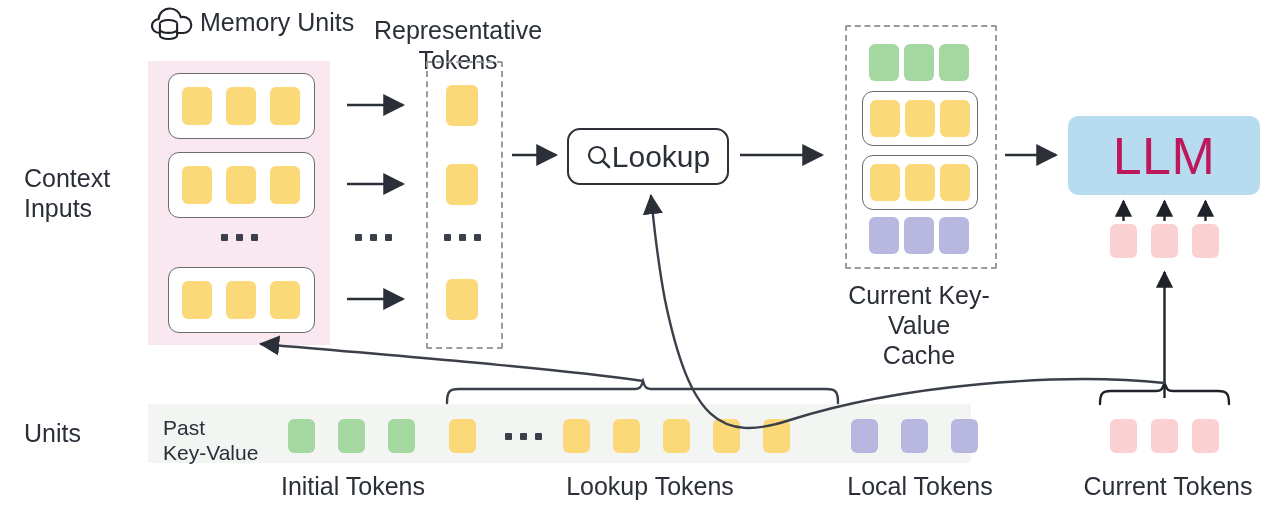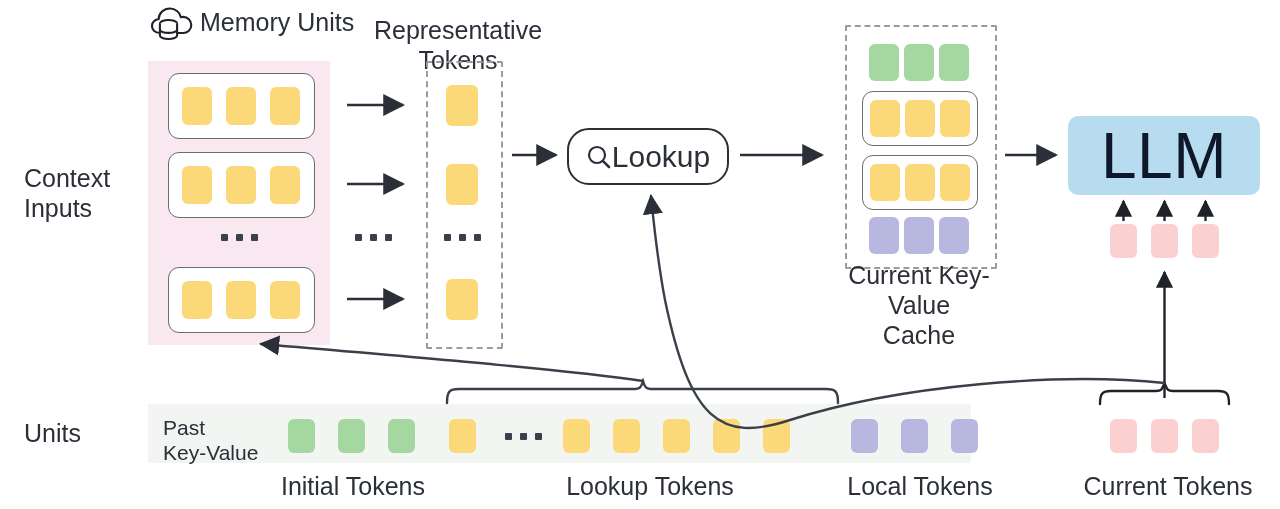--- a/index.html
+++ b/index.html
@@ -26,22 +26,22 @@
   .tok.g{background:#a5d8a0;}
   .tok.p{background:#b7b7e0;}
   .tok.k{background:#fbd0d0;}
 
   
   .memzone{position:absolute;background:#fae8f0;}
   .unit{position:absolute;border:1.6px solid #6b6b72;border-radius:11px;background:#ffffff;}
   .dashbox{position:absolute;border:2px dashed #9a9a9f;border-radius:2px;background:transparent;}
   .inputsbar{position:absolute;background:#f3f5f3;}
   .llmbox{position:absolute;background:#b8dcef;border-radius:10px;display:flex;align-items:center;justify-content:center;}
-  .llmbox span{font-size:64px;line-height:52px;color:#0f172a;letter-spacing:.5px;}
-  .lookup{position:absolute;border:2px solid #2b2f38;border-radius:22px;background:#fff;display:flex;align-items:center;justify-content:center;}
+  .llmbox span{font-size:52px;line-height:52px;color:#be185d;letter-spacing:.5px;}
+  .lookup{position:absolute;border:2px solid #2b2f38;border-radius:13px;background:#fff;display:flex;align-items:center;justify-content:center;}
   .lookup .lk-text{font-size:30px;line-height:30px;color:#2b2f38;}
 
   
   .dots{position:absolute;display:flex;gap:8px;align-items:center;}
   .dots i{display:block;width:6px;height:6px;background:#3a3f49;border-radius:1px;}
   .dots.big i{width:7px;height:7px;}
 
   svg.ov{position:absolute;left:0;top:0;width:1280px;height:509px;pointer-events:none;}
 </style>
 </head>
@@ -132,21 +132,21 @@
   <div class="unit" style="left:862px;top:155px;width:114px;height:53px;">
     <div class="tok y" style="left:7px;top:8px;width:30px;height:37px;"></div>
     <div class="tok y" style="left:42px;top:8px;width:30px;height:37px;"></div>
     <div class="tok y" style="left:77px;top:8px;width:30px;height:37px;"></div>
   </div>
 
   <div class="tok p" style="left:869px;top:217px;width:30px;height:37px;"></div>
   <div class="tok p" style="left:904px;top:217px;width:30px;height:37px;"></div>
   <div class="tok p" style="left:939px;top:217px;width:30px;height:37px;"></div>
 
-  <div class="lbl c" style="left:824px;top:260px;width:190px;">Current Key-Value
+  <div class="lbl c" style="left:824px;top:280px;width:190px;">Current Key-Value
 Cache</div>
 
   <div class="llmbox" style="left:1068px;top:116px;width:192px;height:79px;">
     <span>LLM</span>
   </div>
 
   <div class="tok k" style="left:1110px;top:224px;width:27px;height:34px;"></div>
   <div class="tok k" style="left:1151px;top:224px;width:27px;height:34px;"></div>
   <div class="tok k" style="left:1192px;top:224px;width:27px;height:34px;"></div>
 

